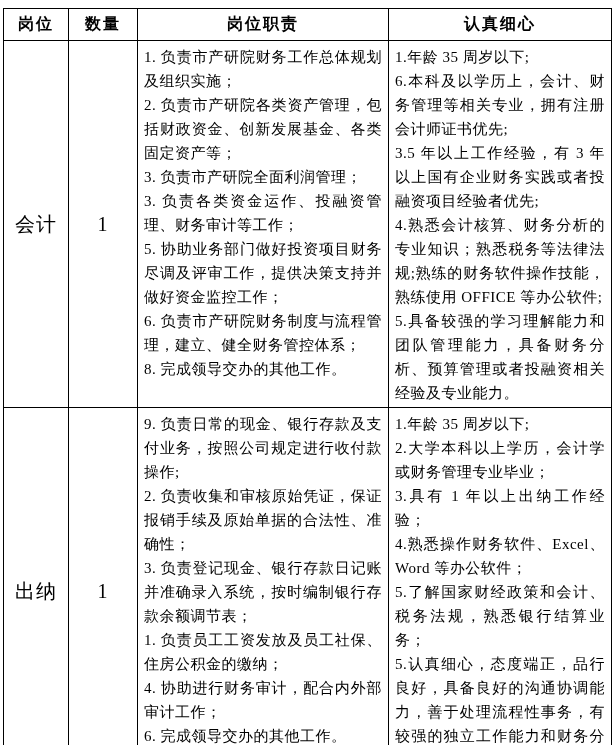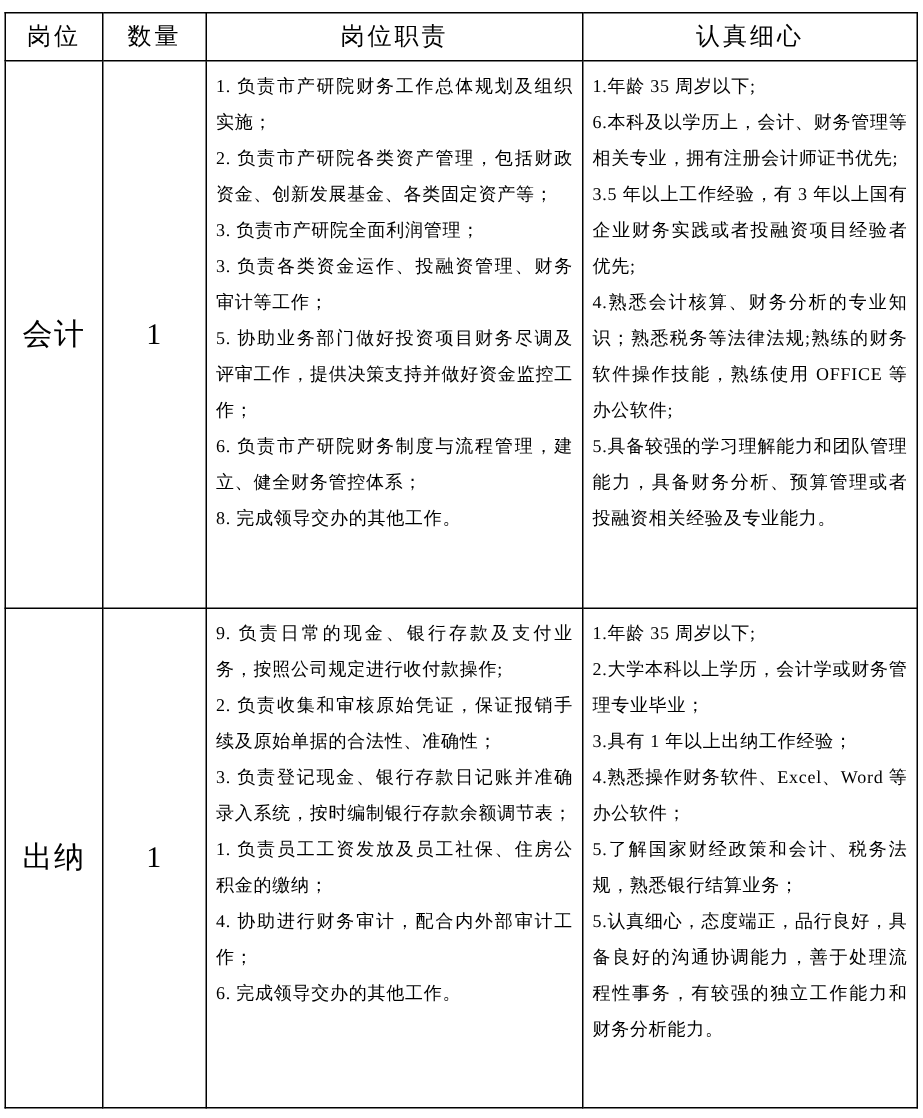--- a/index.html
+++ b/index.html
@@ -24,32 +24,32 @@
     border: 1px solid #000;
   }
   .job-table col.c-position { width: 65px; }
   .job-table col.c-count    { width: 69px; }
   .job-table col.c-duties   { width: 251px; }
   .job-table col.c-reqs     { width: 223px; }
 
   .job-table th {
     border: 1px solid #000;
     height: 31px;
-    font-weight: normal;
+    font-weight: bold;
     font-size: 16px;
     text-align: center;
     vertical-align: middle;
     letter-spacing: 2px;
     padding: 0;
   }
   .job-table td {
     border: 1px solid #000;
     vertical-align: top;
     padding: 4px 6px 2px 6px;
-    font-size: 12px;
+    font-size: 15px;
     line-height: 24px;
   }
   .job-table td.cell-center {
     text-align: center;
     vertical-align: middle;
     font-size: 20px;
     letter-spacing: 1px;
     padding: 0;
   }
   .job-table tr.row-accountant { height: 365px; }

